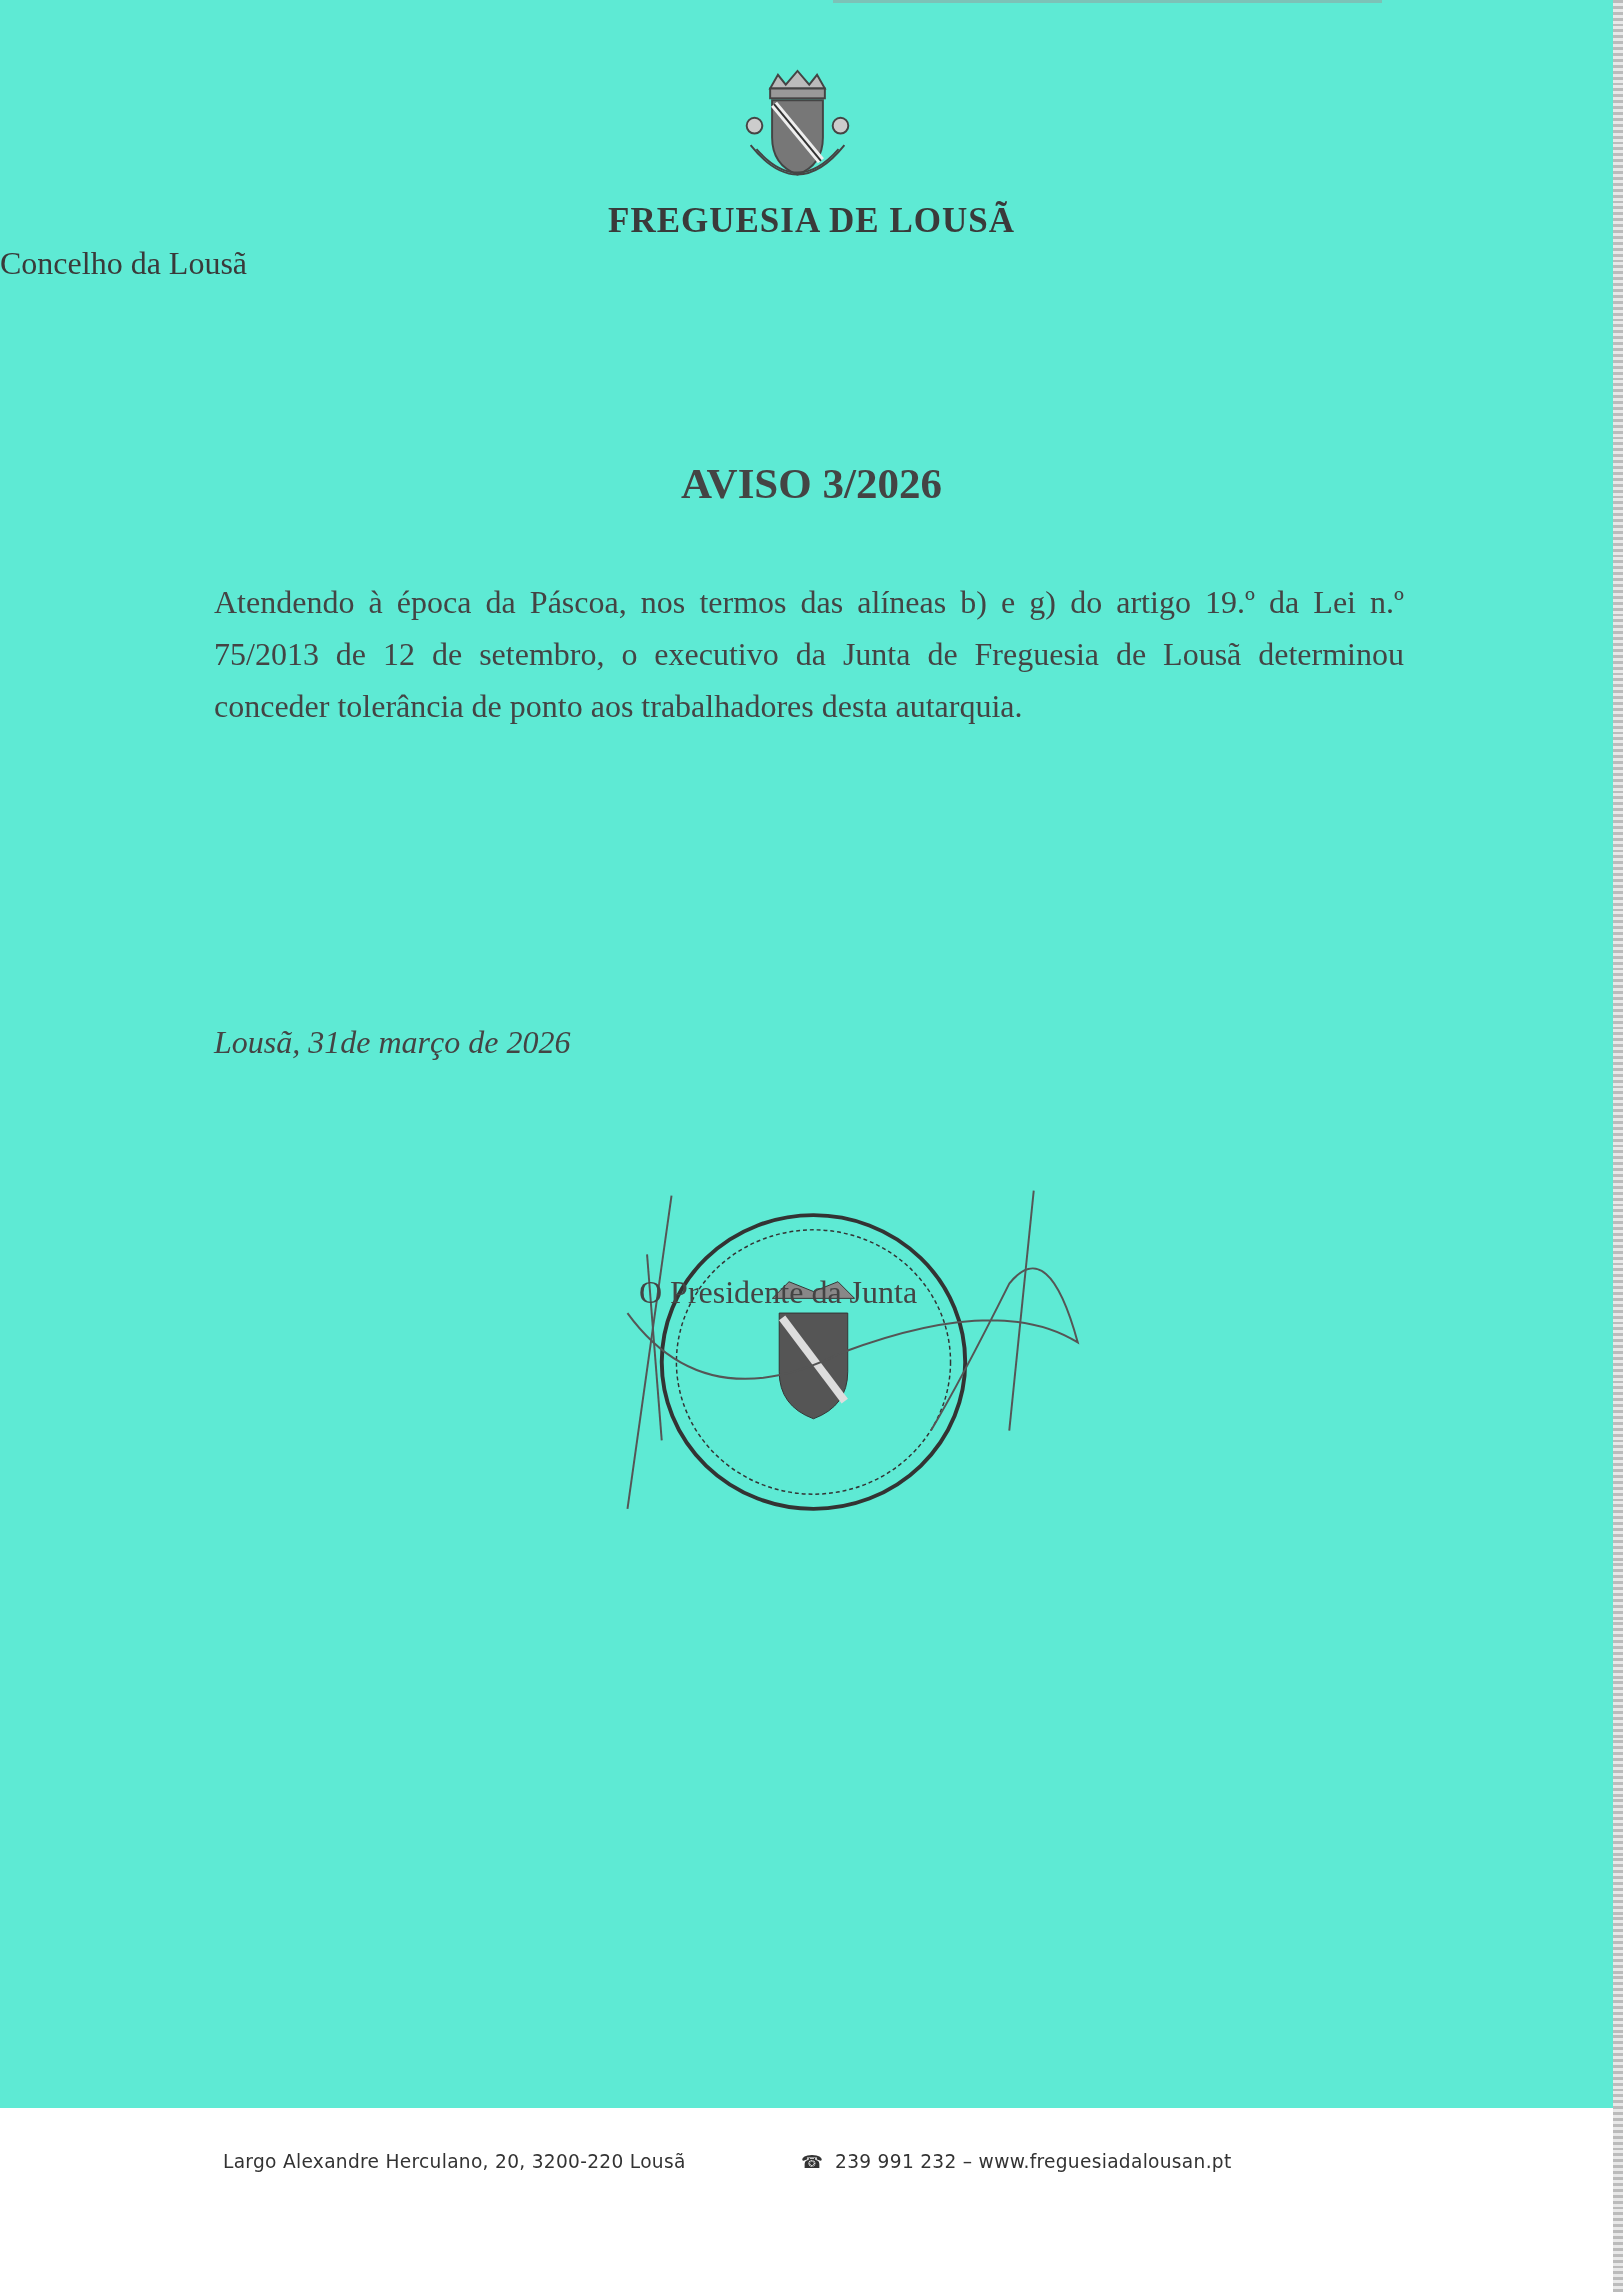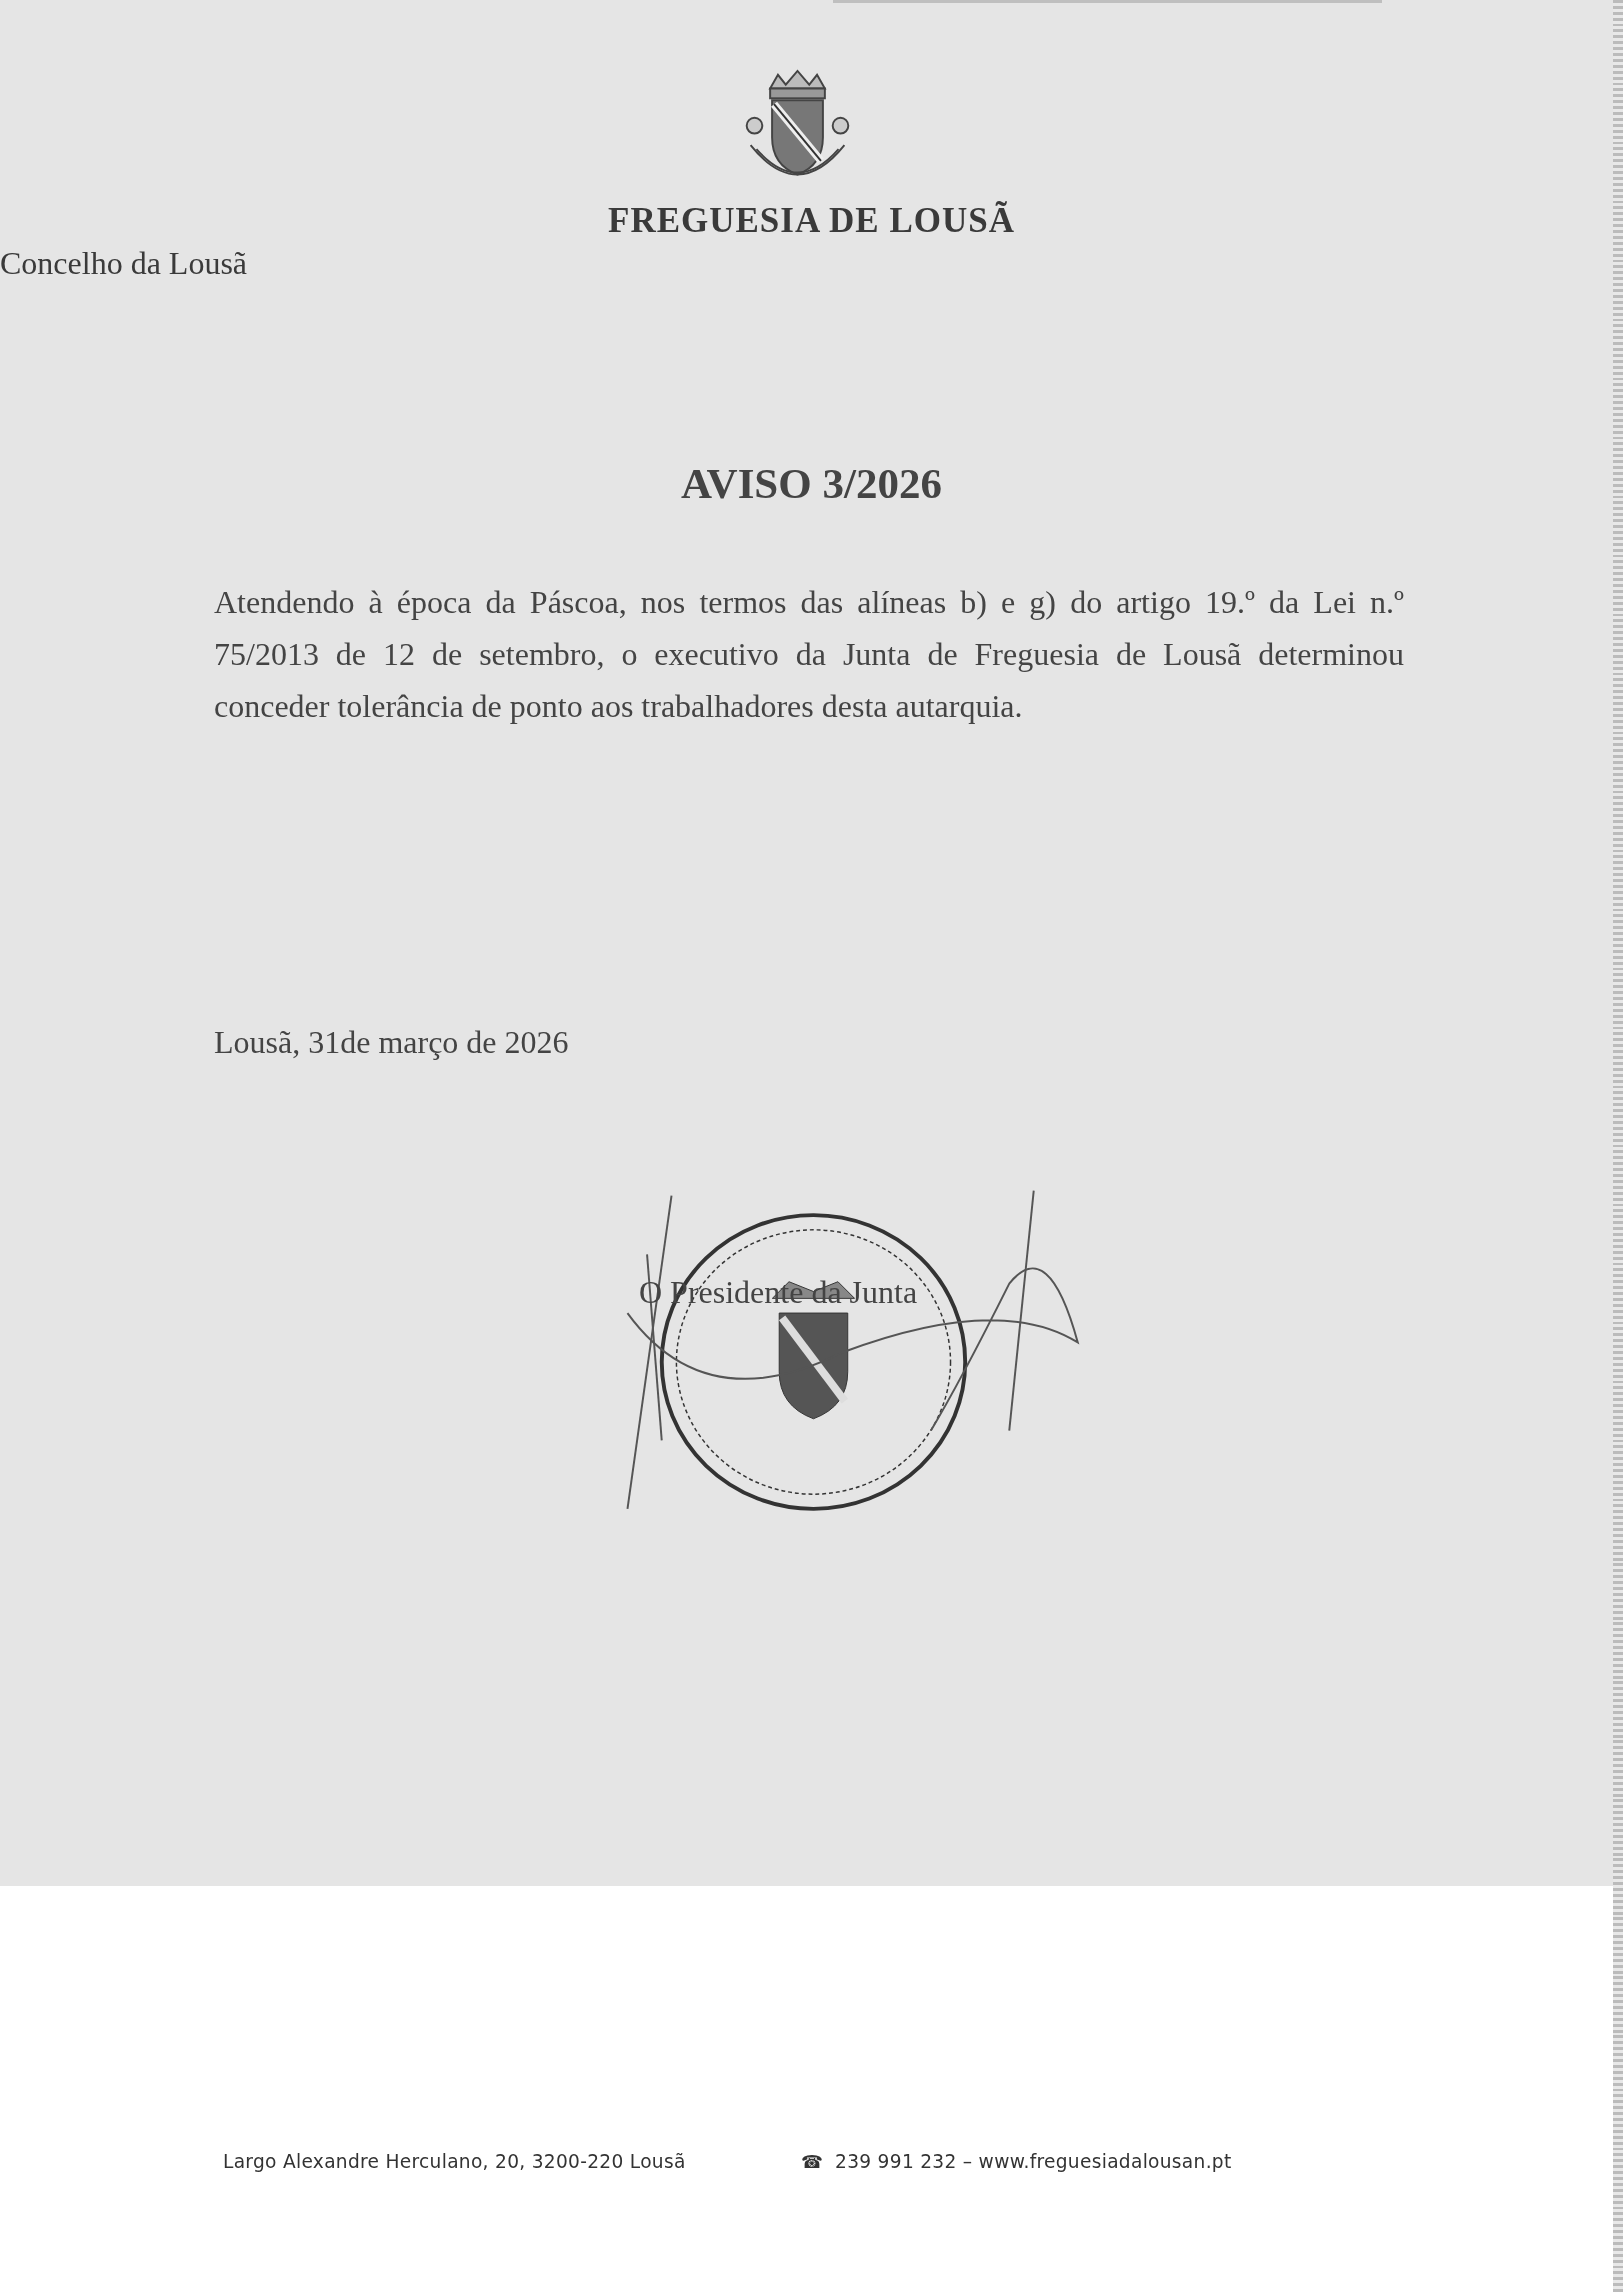--- a/index.html
+++ b/index.html
@@ -1,28 +1,28 @@
 <!DOCTYPE html>
 <html><head>
 <meta charset="utf-8">
 <style>
   html, body { margin: 0; padding: 0; background: #fff; }
   body { width: 1623px; height: 2293px; position: relative; overflow: hidden; font-family: "Liberation Serif", serif; color: #333; }
-  .page { position: absolute; left: 0; top: 0; width: 1623px; height: 1886px; background: #e5e5e5; }
+  .page { position: absolute; left: 0; top: 0; width: 1623px; height: 2108px; background: #5eead4; }
   .right-edge { position: absolute; right: 0; top: 0; width: 9.8px; height: 2293px;
     background: repeating-linear-gradient(to bottom, #bbb 0 2.9px, #e8e8e8 2.9px 5.9px); }
   .top-smudge { position: absolute; top: 0; left: 833px; width: 549px; height: 2.9px; background: #999; opacity: .5; }
   .crest { position: absolute; left: 733px; top: 67px; width: 129px; height: 131px; }
   .org-name { position: absolute; top: 201px; left: 0; width: 1623px; text-align: center; font-size: 35px; font-weight: bold; letter-spacing: 1px; color: #3a3a3a; }
   .org-sub { position: absolute; top: 245px; left: 0; width: 1623px; text-align: left; font-size: 32px; font-weight: normal; color: #3a3a3a; }
   .title { position: absolute; top: 459px; left: 0; width: 1623px; text-align: center; font-size: 43px; font-weight: bold; color: #444; }
   .para { position: absolute; left: 214px; width: 1190px; font-size: 32px; line-height: 52px; text-align: justify; color: #444; }
   .p1 { top: 576px; }
   .p2 { top: 845px; font-weight: bold; }
-  .date { position: absolute; left: 214px; top: 1024px; font-size: 32px; color: #444; }
+  .date { position: absolute; left: 214px; top: 1024px; font-size: 32px; color: #444; font-style: italic; }
   .sig-title { position: absolute; left: 639px; top: 1274px; font-size: 32px; color: #444; }
   .sig-name { position: absolute; left: 539px; top: 1449px; font-size: 32px; color: #444; }
   .stamp { position: absolute; left: 588px; top: 1176px; width: 588px; height: 372px; }
   .footer { position: absolute; top: 2151px; font-family: "DejaVu Sans", sans-serif; font-size: 18.6px; color: #333; letter-spacing: 0.3px; }
   .footer-left { left: 223px; }
   .footer-right { left: 801px; }
   .phone-icon { display: inline-block; margin-right: 11.8px; font-size: 17.6px; }
 </style>
 </head>
 <body>

